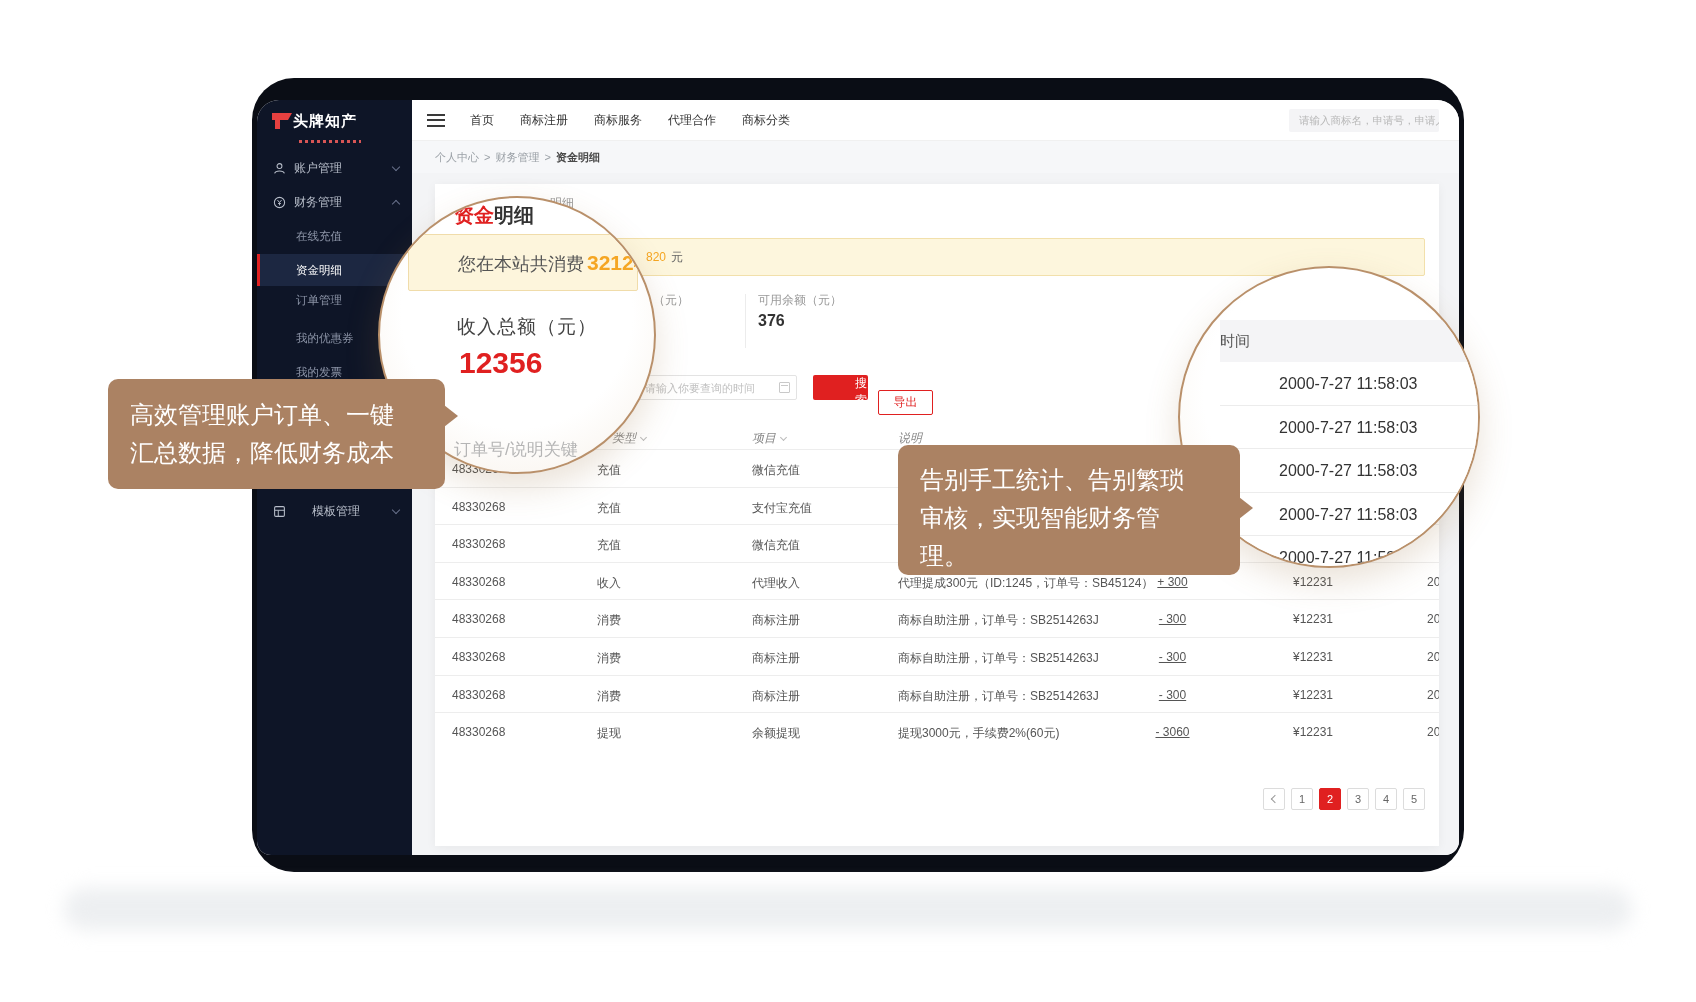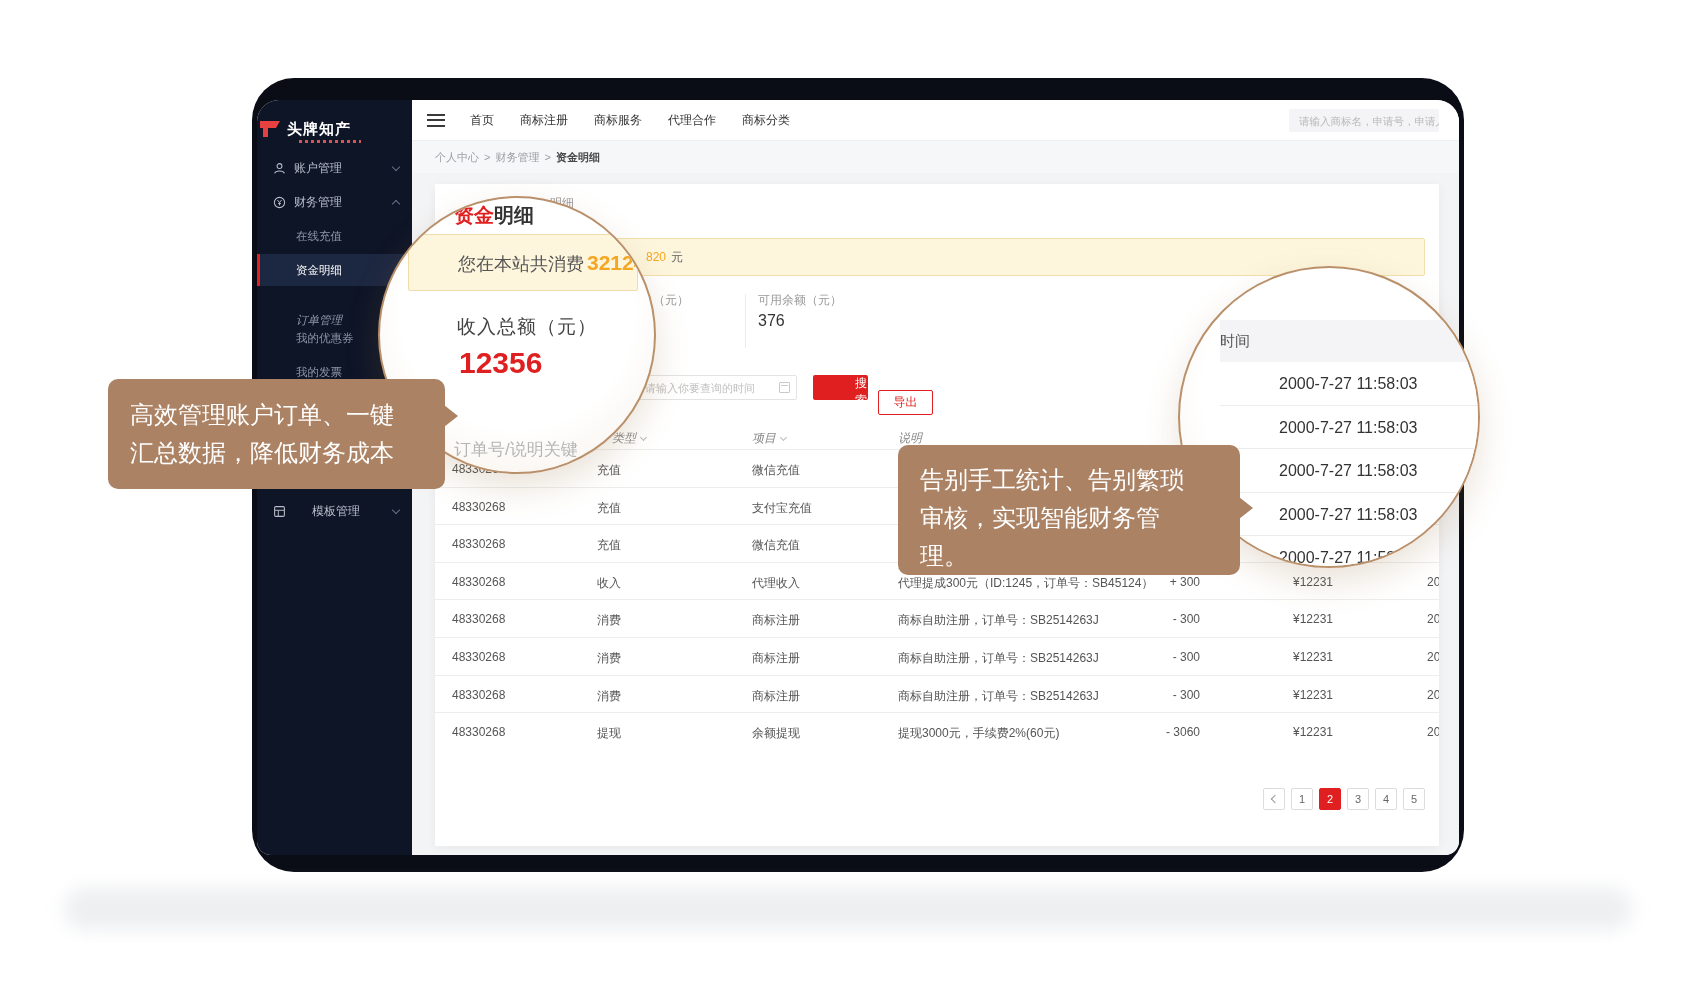--- a/index.html
+++ b/index.html
@@ -9,38 +9,38 @@
   
   .laptop { position:absolute; left:252px; top:78px; width:1212px; height:794px;
             background:#0a0d15; border-radius:42px; }
   .base-shadow { position:absolute; left:64px; top:888px; width:1568px; height:42px;
                  border-radius:21px; background:#edeff1; filter:blur(9px); }
   .screen { position:absolute; left:257px; top:100px; width:1202px; height:755px;
             background:#fff; overflow:hidden; border-radius:22px 22px 14px 14px; }
 
   
   .sidebar { position:absolute; left:0; top:0; width:155px; height:755px; background:#0e1527; }
-  .logo { position:absolute; left:2px; top:12px; height:34px; display:flex; align-items:center; gap:6px; }
+  .logo { position:absolute; left:14px; top:12px; height:34px; display:flex; }
   .logo-txt { color:#fff; font-size:15px; font-weight:bold; letter-spacing:1px; }
   .logo-sub { position:absolute; left:42px; top:40px; width:62px; height:3px;
               background:repeating-linear-gradient(90deg,#d85555 0 3px,transparent 3px 6px); }
   .s-item { position:absolute; left:0; width:155px; height:32px; display:flex; align-items:center;
             padding-left:16px; color:#b7bdc9; font-size:12px; cursor:pointer; }
   .s-item .ic { margin-right:8px; display:inline-flex; }
   .s-sub { padding-left:39px; color:#8d95a8; font-size:11.5px; }
   .s-active { background:#1c2741; color:#fff; }
   .redbar { position:absolute; left:0; top:0; width:3px; height:32px; background:#e02020; }
   .chev { position:absolute; right:13px; width:6px; height:6px; border-right:1.4px solid #67708a;
           border-bottom:1.4px solid #67708a; }
   .chev-down { transform:rotate(45deg); top:12px; }
   .chev-up   { transform:rotate(-135deg); top:15px; }
 
   
   .topbar { position:absolute; left:155px; top:0; width:1047px; height:41px; background:#fff;
-            border-bottom:1px solid #f0f0f0; }
+            border-bottom:1px solid #f0f0f0;font-family:Liberation Serif, serif; }
   .burger { position:absolute; left:15px; top:14px; width:18px; height:13px; cursor:pointer; }
   .burger i { display:block; height:2px; background:#3a3a3a; margin-bottom:3.4px; }
   .nav { position:absolute; left:58px; top:0; height:41px; display:flex; align-items:center; gap:26px; }
   .nav span { font-size:12px; color:#333; cursor:pointer; }
   .topsearch { position:absolute; right:20px; top:9px; width:150px; height:23px; background:#f4f4f6;
                border:none; border-radius:2px; font-size:10.5px; color:#888; padding-left:10px;
                font-family:inherit; }
   .topsearch::placeholder { color:#b8b8b8; }
 
   
@@ -56,21 +56,21 @@
   .tab-frag { position:absolute; left:115px; top:11px; font-size:12px; color:#999; cursor:pointer; }
 
   .banner { position:absolute; left:25px; top:54px; width:965px; height:38px; background:#fdf6dd;
             border:1px solid #f2e0ab; border-radius:2px; line-height:36px; font-size:12px; }
   .banner .amt { position:absolute; left:185px; color:#f5a623; }
   .banner .unit { position:absolute; left:210px; color:#666; }
 
   .stat-frag { position:absolute; left:218px; top:108px; font-size:12px; color:#999; }
   .stat-div  { position:absolute; left:310px; top:110px; width:1px; height:54px; background:#ececec; }
   .stat-lab  { position:absolute; left:323px; top:108px; font-size:12px; color:#999; }
-  .stat-val  { position:absolute; left:323px; top:128px; font-size:16px; font-weight:normal; color:#333; }
+  .stat-val  { position:absolute; left:323px; top:128px; font-size:16px; font-weight:bold; color:#333; }
 
   .kw-input { position:absolute; left:25px; top:191px; width:160px; height:25px;
               border:1px solid #e3e3e3; border-radius:2px; background:#fff; }
   .time-input { position:absolute; left:201px; top:191px; width:161px; height:25px;
                 border:1px solid #e3e3e3; border-radius:2px; font-size:11px; color:#888;
                 padding:0 24px 0 8px; font-family:inherit; }
   .time-input::placeholder { color:#c0c0c0; }
   .cal-icon { position:absolute; left:344px; top:198px; width:11px; height:11px;
               border:1px solid #c9c9c9; border-radius:1px; }
   .cal-icon::before { content:""; position:absolute; left:1px; right:1px; top:2px; height:1px; background:#c9c9c9; }
@@ -83,21 +83,21 @@
   .thead span { position:absolute; }
   .sortchev { display:inline-block; width:5px; height:5px; border-right:1.2px solid #bbb;
               border-bottom:1.2px solid #bbb; transform:rotate(45deg); margin-left:5px; vertical-align:2px; }
   .tbody { position:absolute; left:0; top:265px; width:1004px; }
   .trow { position:relative; height:37.6px; border-top:1px solid #ededed; font-size:12px; color:#555; }
   .trow span { position:absolute; top:12px; white-space:nowrap; }
   .c-order { left:17px; }
   .c-type  { left:162px; }
   .c-proj  { left:317px; }
   .c-desc  { left:463px; }
-  .c-amt   { left:710px; width:55px; text-align:right; }
+  .c-amt   { left:710px; width:55px; text-align:center;text-decoration:underline; }
   .c-bal   { left:838px; width:60px; text-align:right; }
   .c-time  { left:992px; width:12px; overflow:hidden; }
 
   .pager { position:absolute; right:14px; top:604px; display:flex; gap:6px; }
   .pg { width:22px; height:22px; border:1px solid #dcdcdc; border-radius:2px; background:#fff;
         font-size:11px; color:#666; display:flex; align-items:center; justify-content:center; cursor:pointer; }
   .pg-active { background:#e02020; border-color:#e02020; color:#fff; }
   .pchev { width:6px; height:6px; border-left:1.4px solid #999; border-bottom:1.4px solid #999;
            transform:rotate(45deg); margin-left:2px; }
 
@@ -177,21 +177,21 @@
         <i class="chev chev-up"></i>
       </div>
 
       <div class="s-item s-sub" style="top:120px;">
         <span>在线充值</span>
       </div>
       <div class="s-item s-sub s-active" style="top:154px;">
         <i class="redbar"></i>
         <span>资金明细</span>
       </div>
-      <div class="s-item s-sub" style="top:204px;font-style:italic;">
+      <div class="s-item s-sub" style="top:184px;">
         <span>订单管理</span>
       </div>
       <div class="s-item s-sub" style="top:222px;text-align:center;">
         <span>我的优惠券</span>
       </div>
       <div class="s-item s-sub" style="top:256px;">
         <span>我的发票</span>
       </div>
 
       <div class="s-item" style="top:395px;gap:18px;">

